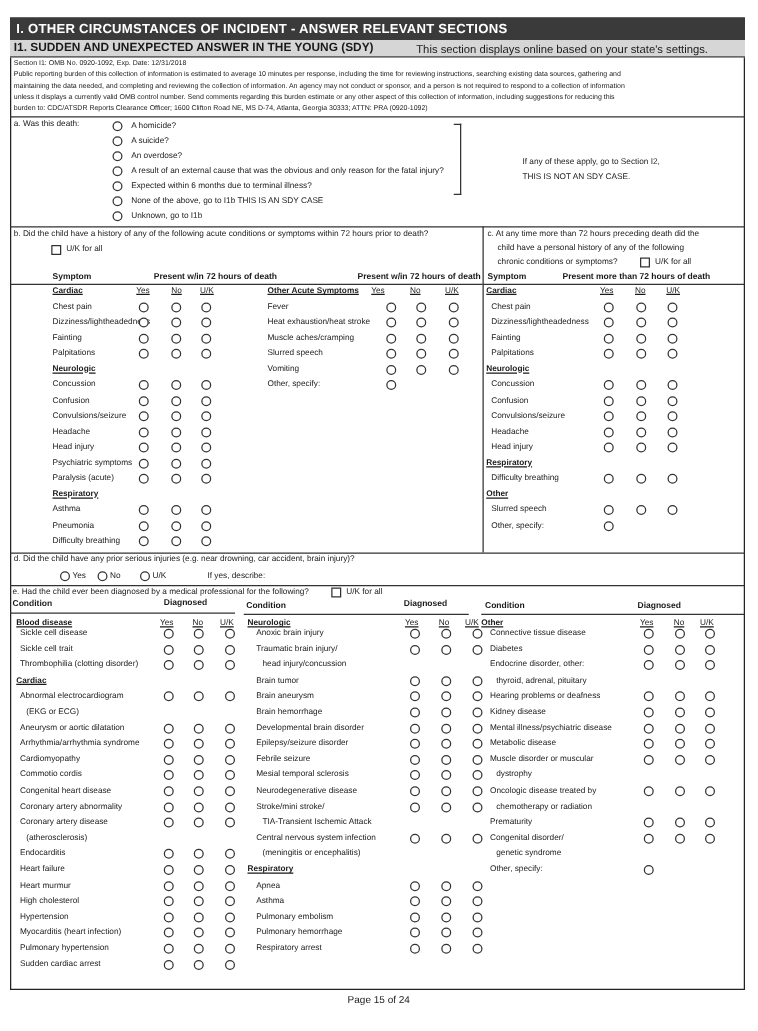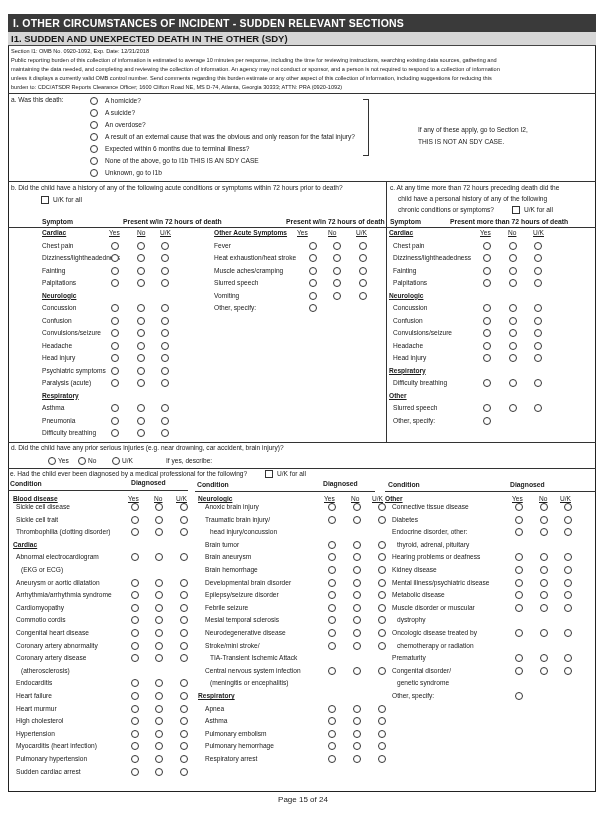--- a/index.html
+++ b/index.html
@@ -18,23 +18,24 @@
   .hline { position: absolute; height: 1px; background: #333; }
   .vline { position: absolute; width: 1px; background: #333; }
   .radio { position: absolute; width: 8px; height: 8px; border: 1px solid #333; border-radius: 50%; background: #fff; }
   .chk { position: absolute; width: 8px; height: 8px; border: 1px solid #333; background: #fff; }
   .footer { position: absolute; top: 795px; left: 0; width: 606px; text-align: center; font-size: 8px; }
 </style>
 </head>
 <body>
 
 <div class="frame"></div>
-<div class="hdr1">I.   OTHER CIRCUMSTANCES OF INCIDENT  -  SUDDEN RELEVANT SECTIONS</div>
+<div class="hdr1">I.   OTHER CIRCUMSTANCES OF INCIDENT  -  ANSWER RELEVANT SECTIONS</div>
 <div class="hdr2">
-  <span class="t">I1.  SUDDEN AND UNEXPECTED DEATH IN THE OTHER (SDY)</span>
+  <span class="t">I1.  SUDDEN AND UNEXPECTED ANSWER IN THE YOUNG (SDY)</span>
+  <span class="r">This section displays online based on your state's settings.</span>
 </div>
 
 <div class="abs small" style="left:11px;top:47px;">Section I1:  OMB No. 0920-1092, Exp. Date:  12/31/2018</div>
 <div class="abs small" style="left:11px;top:56px;width:584px;">
   <div style="white-space:nowrap">Public reporting burden of this collection of information is estimated to average 10 minutes per response, including the time for reviewing instructions, searching existing data sources,  gathering and</div>
   <div style="white-space:nowrap">maintaining the data needed, and completing and reviewing the collection of information. An agency may not conduct or sponsor, and a person is not required to respond to a collection of information</div>
   <div style="white-space:nowrap">unless it displays a currently valid OMB control number.  Send comments regarding this burden estimate or any other aspect of this collection of information, including suggestions for reducing this</div>
   <div style="white-space:nowrap">burden to:  CDC/ATSDR Reports Clearance Officer; 1600 Clifton Road NE, MS D-74,  Atlanta, Georgia 30333; ATTN:  PRA (0920-1092)</div>
 </div>
 <div class="hline" style="left:8px;top:93px;width:588px;"></div>

